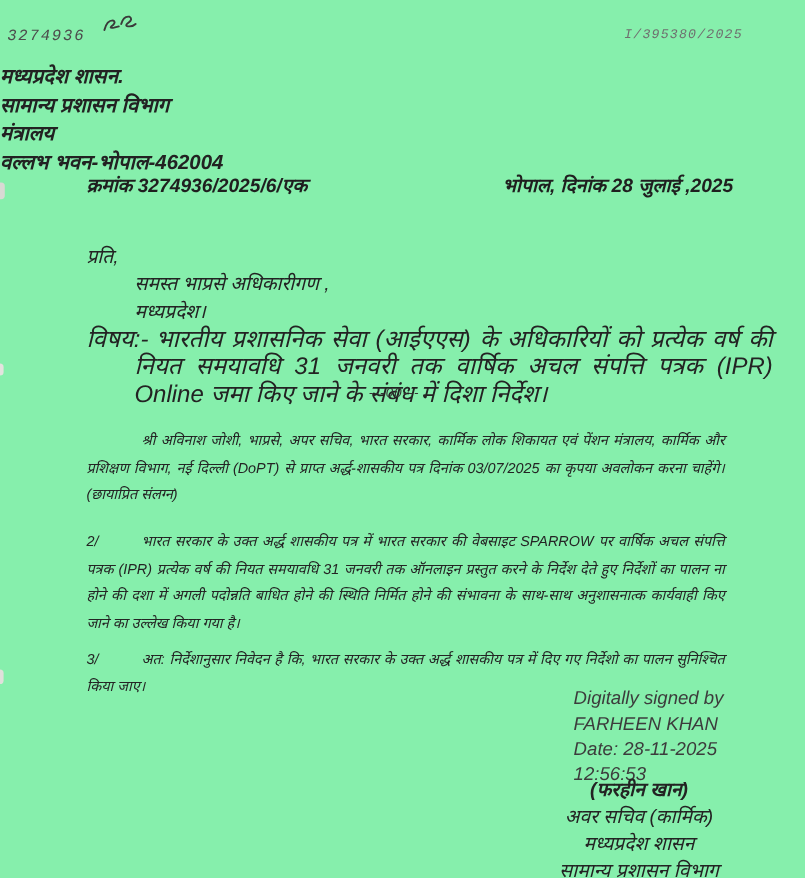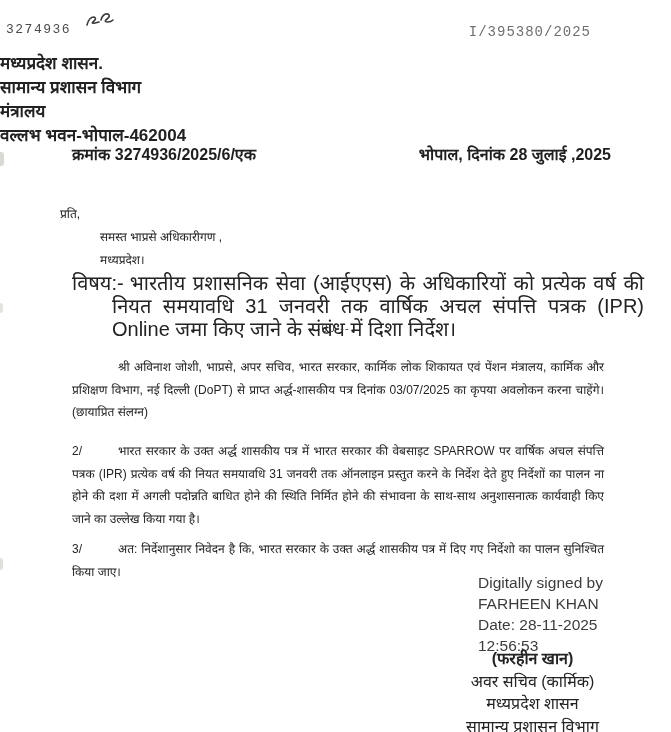--- a/index.html
+++ b/index.html
@@ -1,49 +1,50 @@
 <!DOCTYPE html>
 <html><head>
 <meta charset="utf-8">
 <style>
   html,body{margin:0;padding:0;}
   body{background:#e9e9e7;}
   .page{
     position:relative;
     width:671px;height:732px;
     margin:0 auto;
-    background:#ffffff;
+    background:#86efac;
     font-family:"Liberation Sans","DejaVu Sans",sans-serif;
     color:#262626;
     overflow:hidden;
+    font-style:italic;
   }
   .mono{font-family:"Liberation Mono","DejaVu Sans Mono",monospace;}
   .corner-num{
     position:absolute;left:6px;top:22px;
     font-size:13px;letter-spacing:1.5px;color:#4c4c4c;
   }
   .file-num{
-    position:absolute;right:80px;top:24px;
-    font-size:14px;letter-spacing:1px;color:#6f6f6f;
+    position:absolute;right:52px;top:24px;
+    font-size:11px;letter-spacing:1px;color:#6f6f6f;
   }
   .scribble{position:absolute;left:84px;top:10px;}
   .letterhead{
     position:absolute;top:52px;left:0;right:0;
     text-align:left;font-size:17px;font-weight:600;
     line-height:24px;color:#222;
   }
   .letterhead .bold{font-weight:700;}
   .ref-row{
     position:absolute;top:143px;left:72px;right:60px;
     display:flex;justify-content:space-between;
     font-size:16px;font-weight:700;color:#1f1f1f;
   }
   .addressee{
-    position:absolute;top:203px;left:60px;
-    font-size:12px;line-height:23px;color:#232323;
+    position:absolute;top:203px;left:72px;
+    font-size:16px;line-height:23px;color:#232323;
   }
   .addressee .indent{margin-left:40px;}
   .subject{
     position:absolute;top:272px;left:72px;width:532px;
     font-size:20px;line-height:23px;text-align:justify;
     padding-left:40px;text-indent:-40px;color:#232323;
   }
   .subject .label{padding-right:6px;}
   .separator{
     position:absolute;top:322px;left:0;right:14px;

